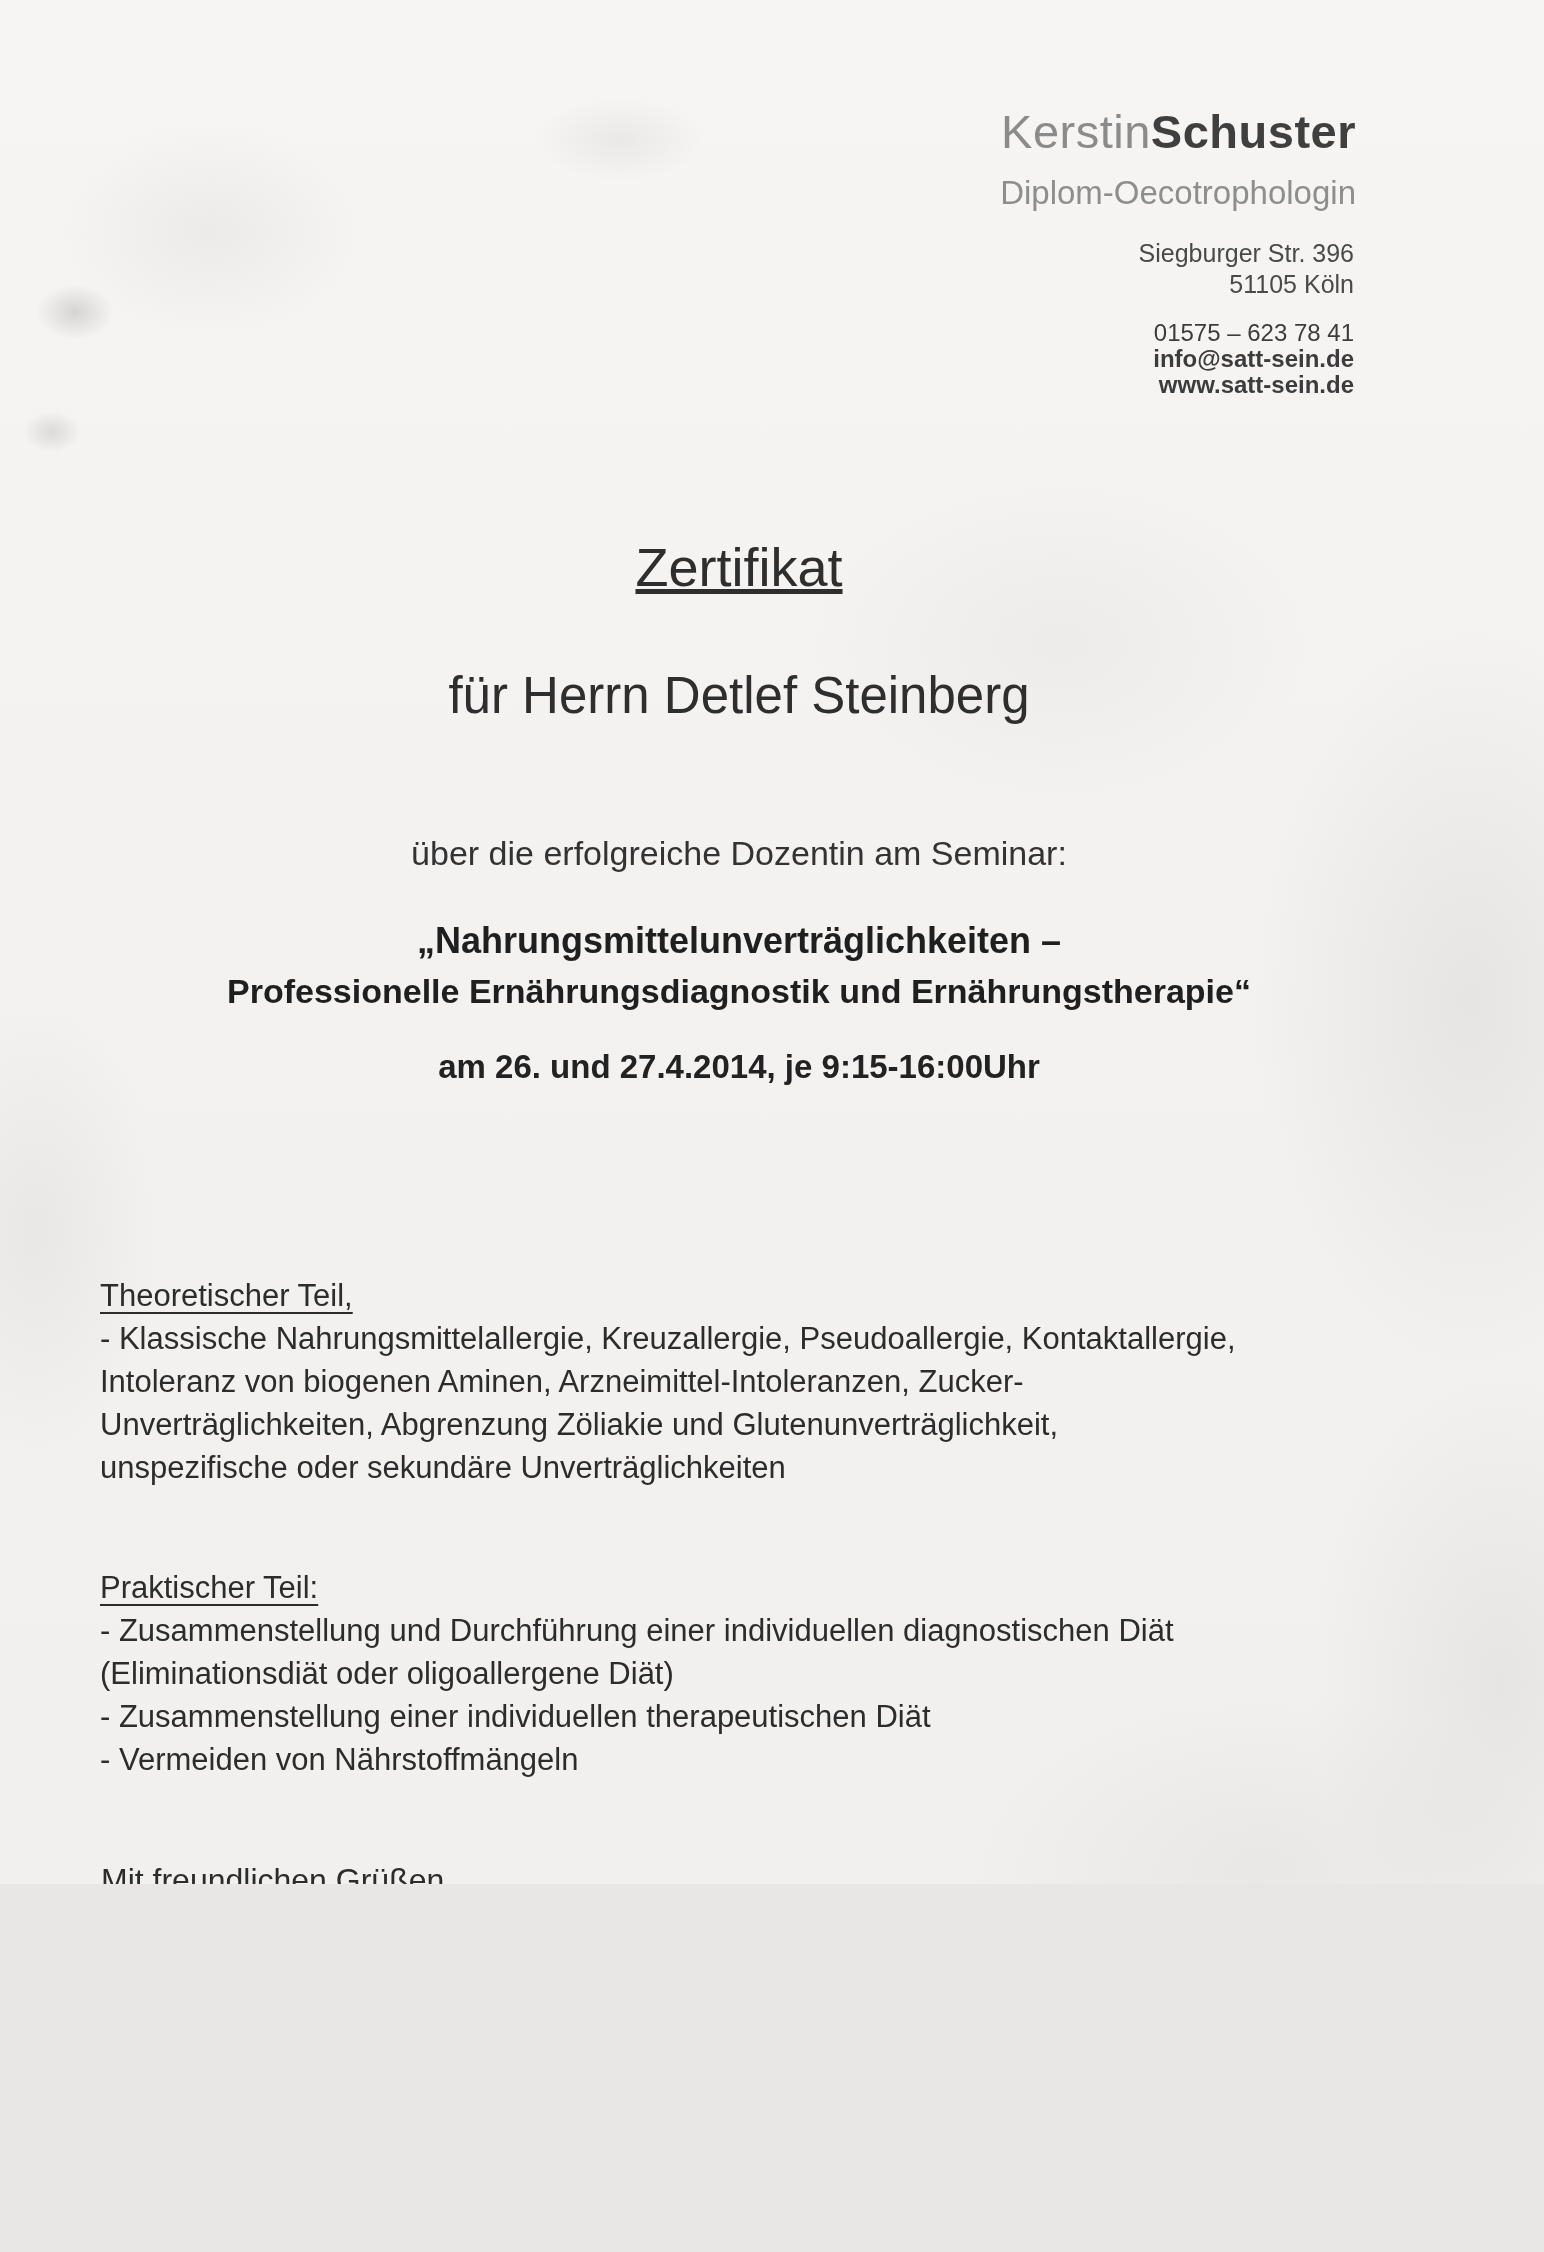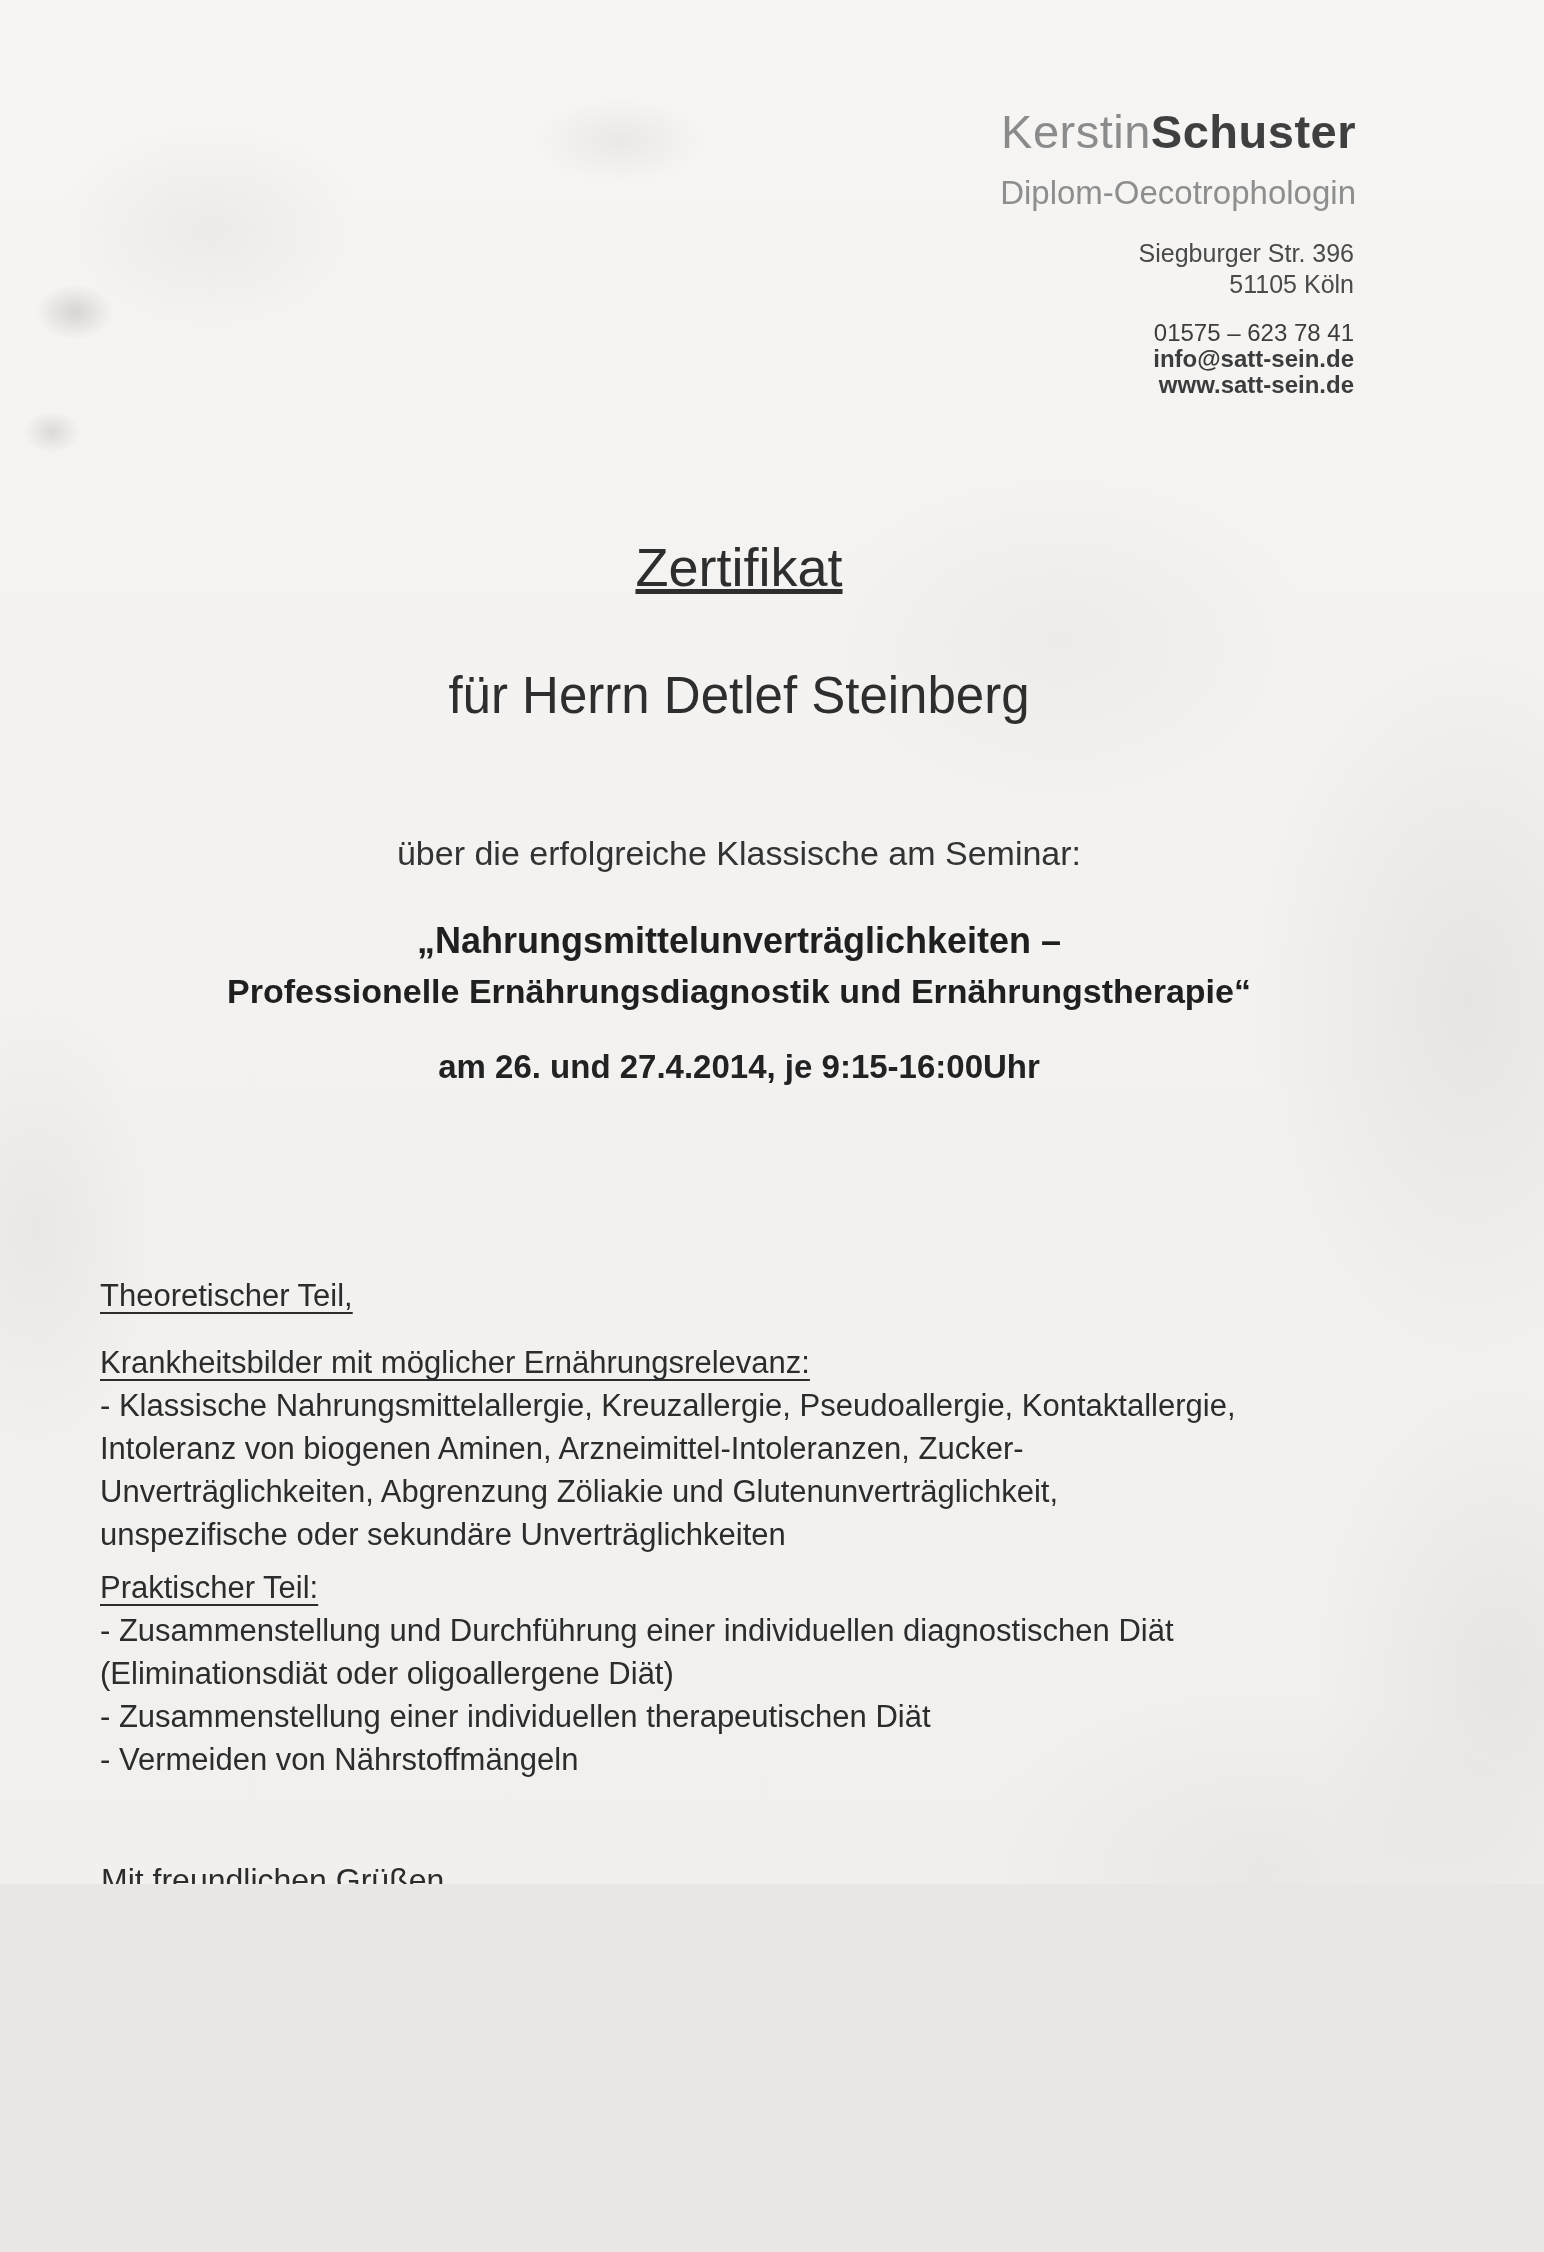--- a/index.html
+++ b/index.html
@@ -78,28 +78,27 @@
   </div>
 
   <div class="contact">
     <div>01575 – 623 78 41</div>
     <div class="bold">info@satt-sein.de</div>
     <div class="bold">www.satt-sein.de</div>
   </div>
 
   <div class="center title">Zertifikat</div>
   <div class="center recipient">für Herrn Detlef Steinberg</div>
-  <div class="center intro">über die erfolgreiche Klassische am Seminar:</div>
+  <div class="center intro">über die erfolgreiche Dozentin am Seminar:</div>
   <div class="center sem1">„Nahrungsmittelunverträglichkeiten –</div>
   <div class="center sem2">Professionelle Ernährungsdiagnostik und Ernährungstherapie“</div>
   <div class="center dateline">am 26. und 27.4.2014, je 9:15-16:00Uhr</div>
 
   <section class="section theory">
     <div class="u">Theoretischer Teil,</div>
-    <div class="u">Krankheitsbilder mit möglicher Ernährungsrelevanz:</div>
     <div>- Klassische Nahrungsmittelallergie, Kreuzallergie, Pseudoallergie, Kontaktallergie,</div>
     <div>Intoleranz von biogenen Aminen, Arzneimittel-Intoleranzen, Zucker-</div>
     <div>Unverträglichkeiten, Abgrenzung Zöliakie und Glutenunverträglichkeit,</div>
     <div>unspezifische oder sekundäre Unverträglichkeiten</div>
   </section>
 
   <section class="section practice">
     <div class="u">Praktischer Teil:</div>
     <div>- Zusammenstellung und Durchführung einer individuellen diagnostischen Diät</div>
     <div>(Eliminationsdiät oder oligoallergene Diät)</div>

